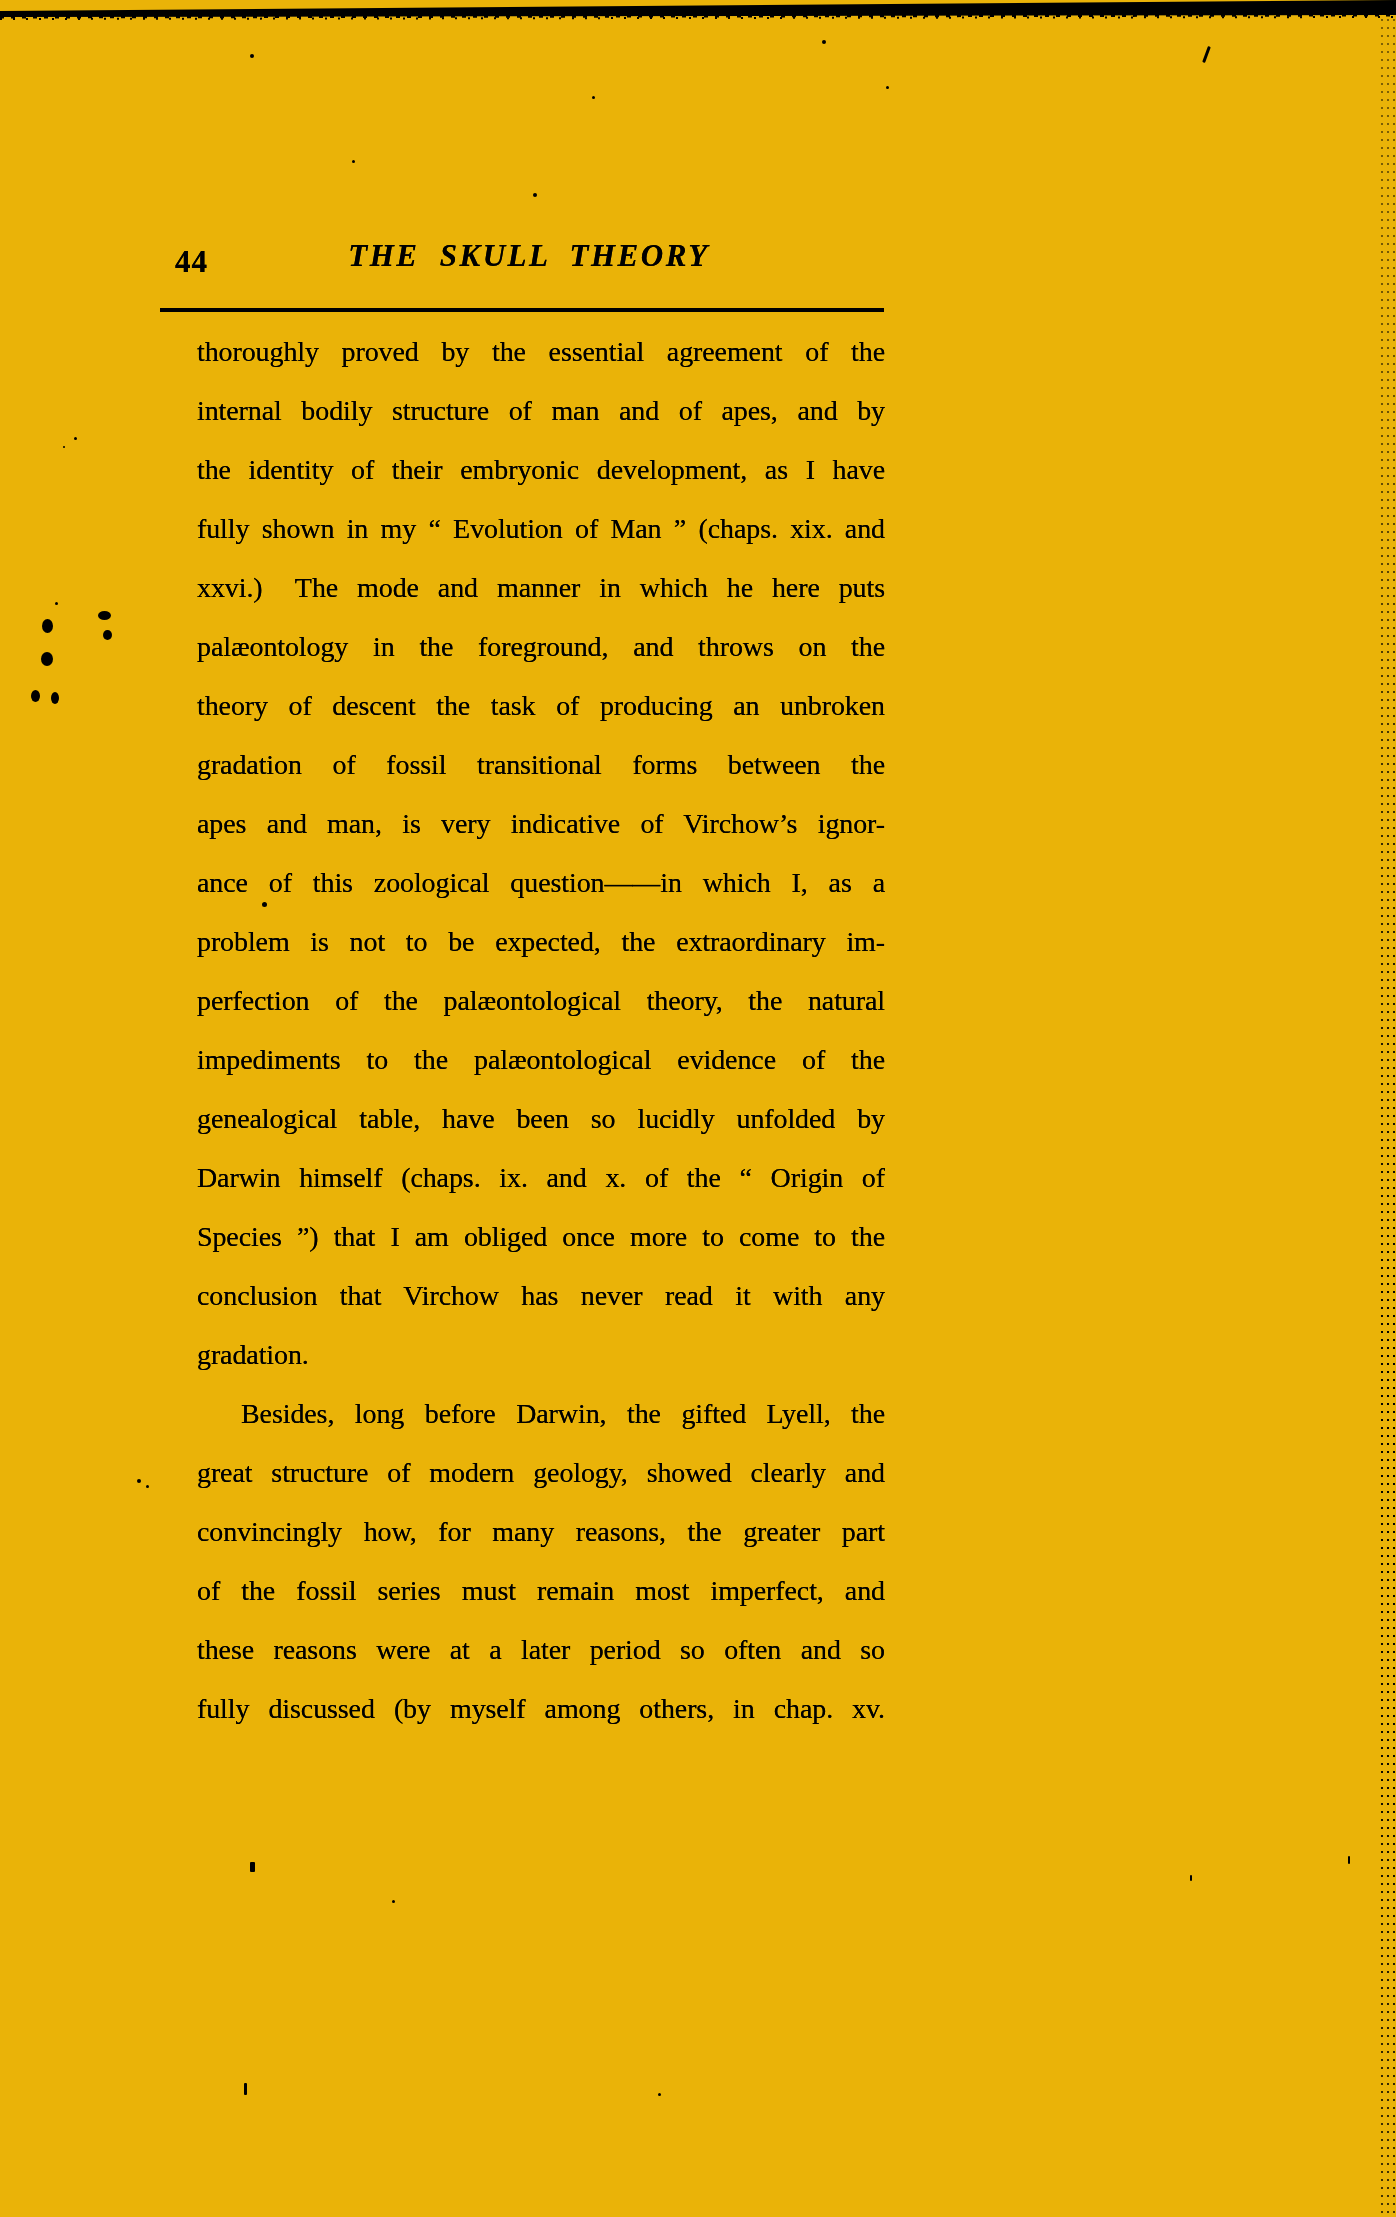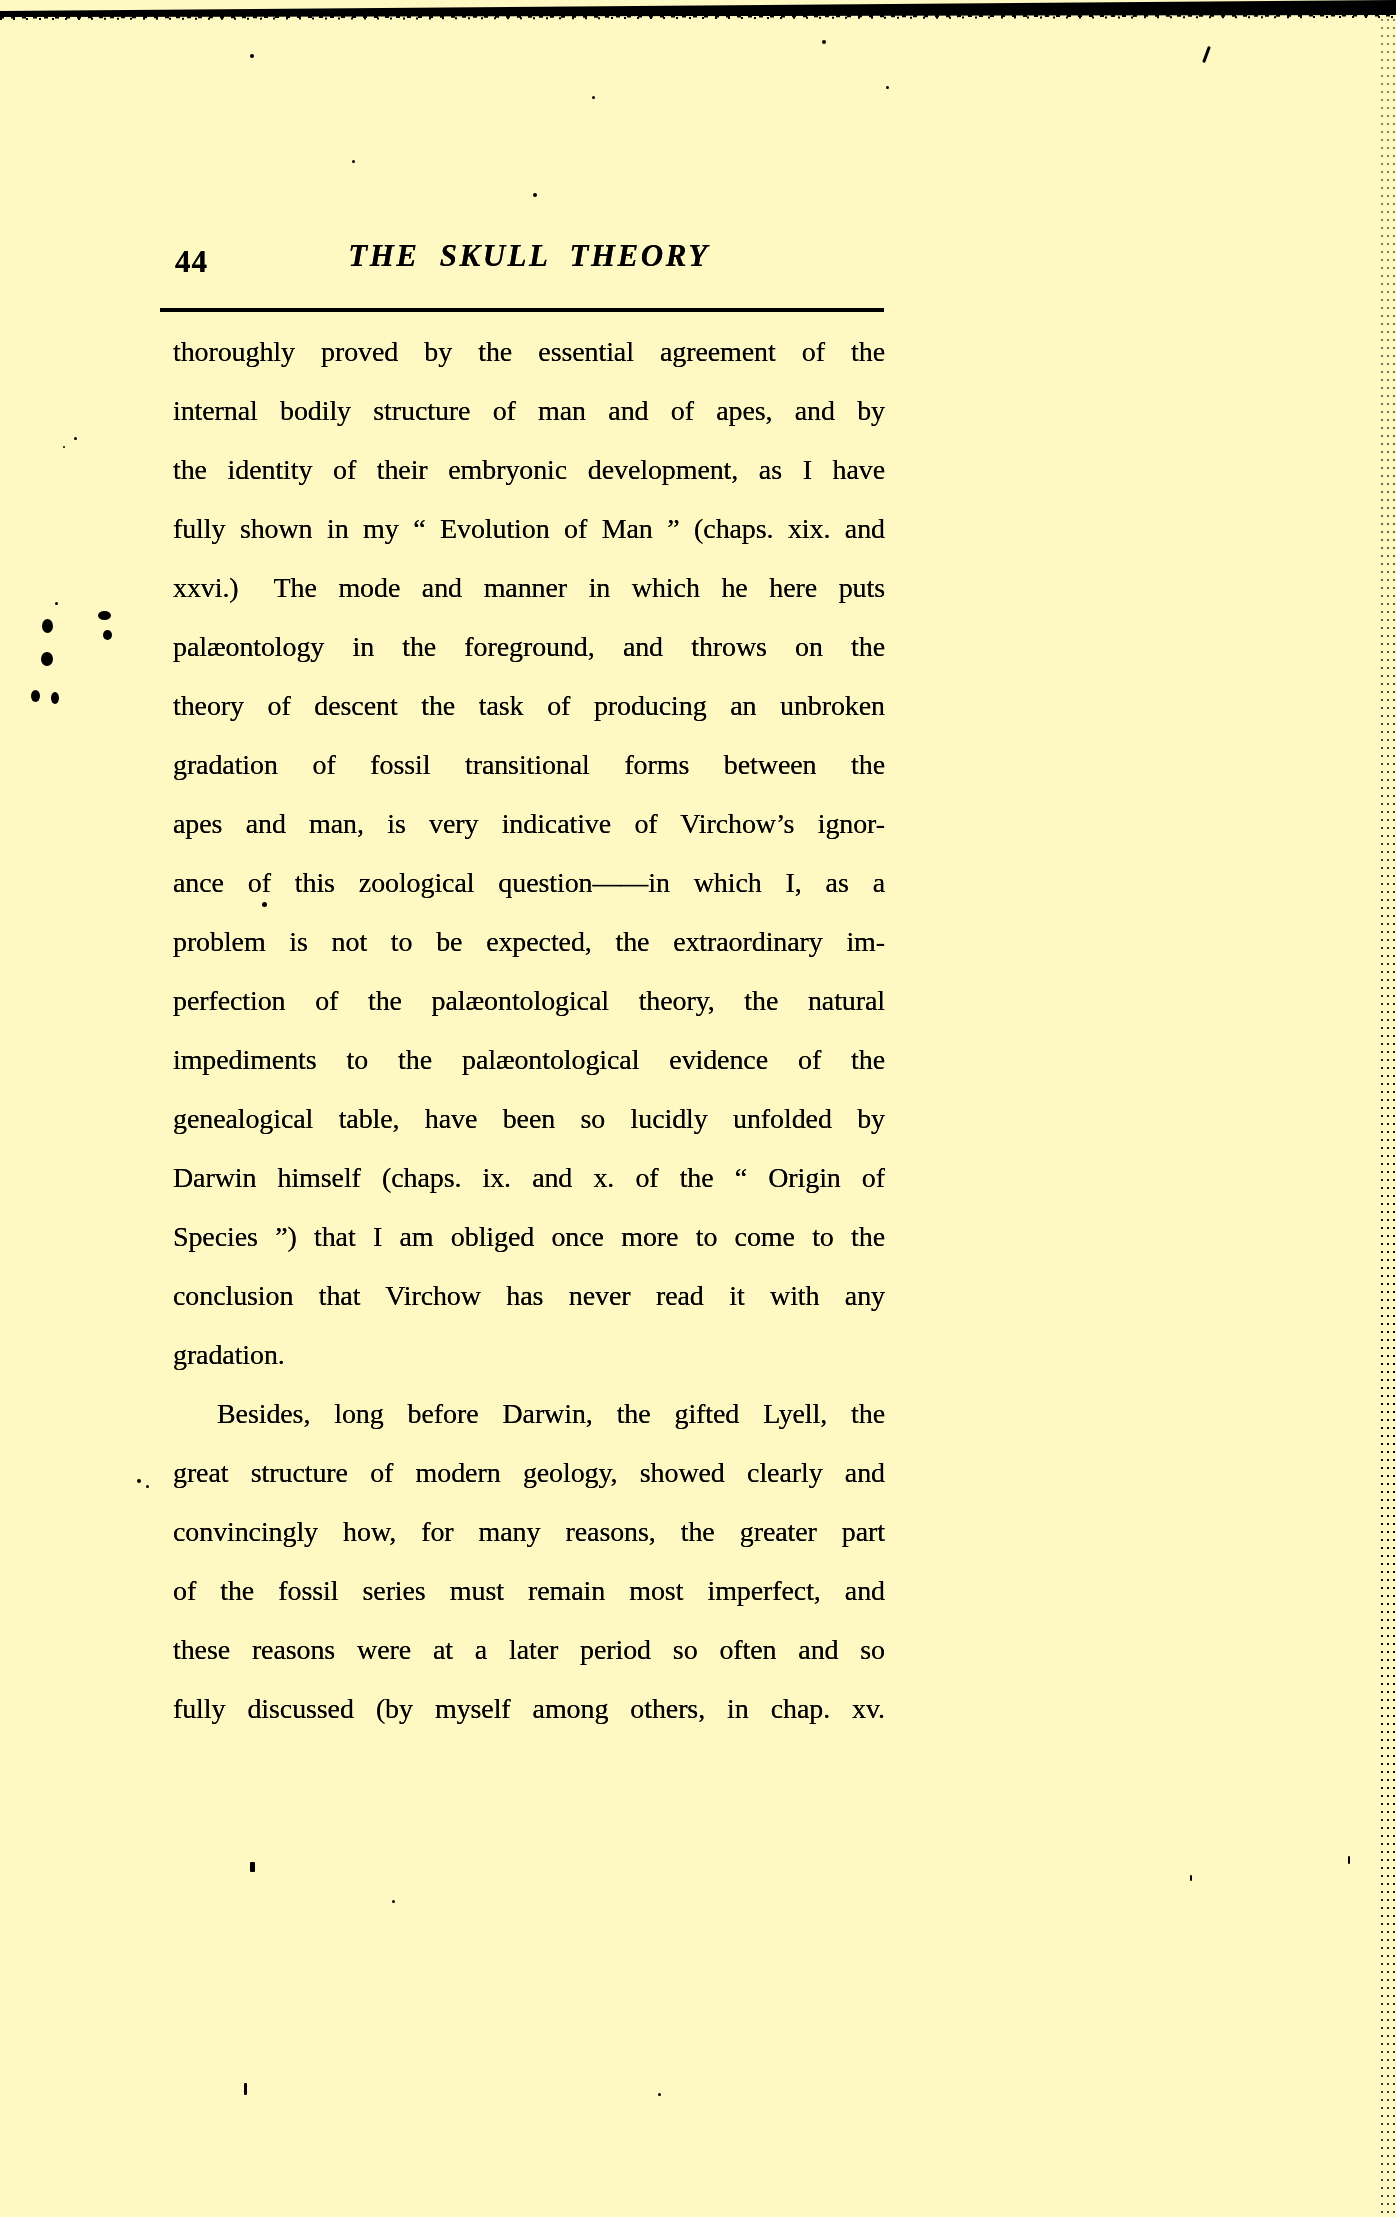--- a/index.html
+++ b/index.html
@@ -4,21 +4,21 @@
 <style>
   html,body{margin:0;padding:0;}
   body{
     width:1396px;height:2217px;
     background:#ffffff;
     font-family:"Liberation Serif", serif;
     position:relative;
     overflow:hidden;
     color:#000;
   }
-  .page{position:absolute;inset:0;background:#fef9c3;}
+  .page{position:absolute;inset:0;background:#eab308;}
 
   
   .top-band{position:absolute;top:0;left:0;width:1396px;height:40px;}
 
   
   .right-strip{
     position:absolute;top:0;right:0;width:17px;height:2217px;
     background-image:radial-gradient(circle, #000 1.1px, transparent 1.5px);
     background-size:6px 8px;
     -webkit-mask-image:linear-gradient(to bottom, rgba(0,0,0,.45) 0%, rgba(0,0,0,.55) 20%, rgba(0,0,0,.85) 45%, #000 62%, rgba(0,0,0,.95) 80%, rgba(0,0,0,.7) 100%);
@@ -45,20 +45,21 @@
   .text-block{
     position:absolute;top:322px;left:173px;width:712px;
     font-size:28px;color:#000;
     text-shadow:0 0 .5px rgba(0,0,0,.85);
     letter-spacing:-0.1px;
   }
   .line{
     height:59px;line-height:59px;
     text-align:justify;text-align-last:justify;
     overflow:hidden;
+    margin-left:24px;
   }
   .line-last{text-align-last:left;}
   .line-indent{text-indent:44px;}
 
   
   .speck{position:absolute;background:#000;border-radius:50%;}
   .tick{position:absolute;background:#000;border-radius:1px;}
 </style>
 </head>
 <body>

